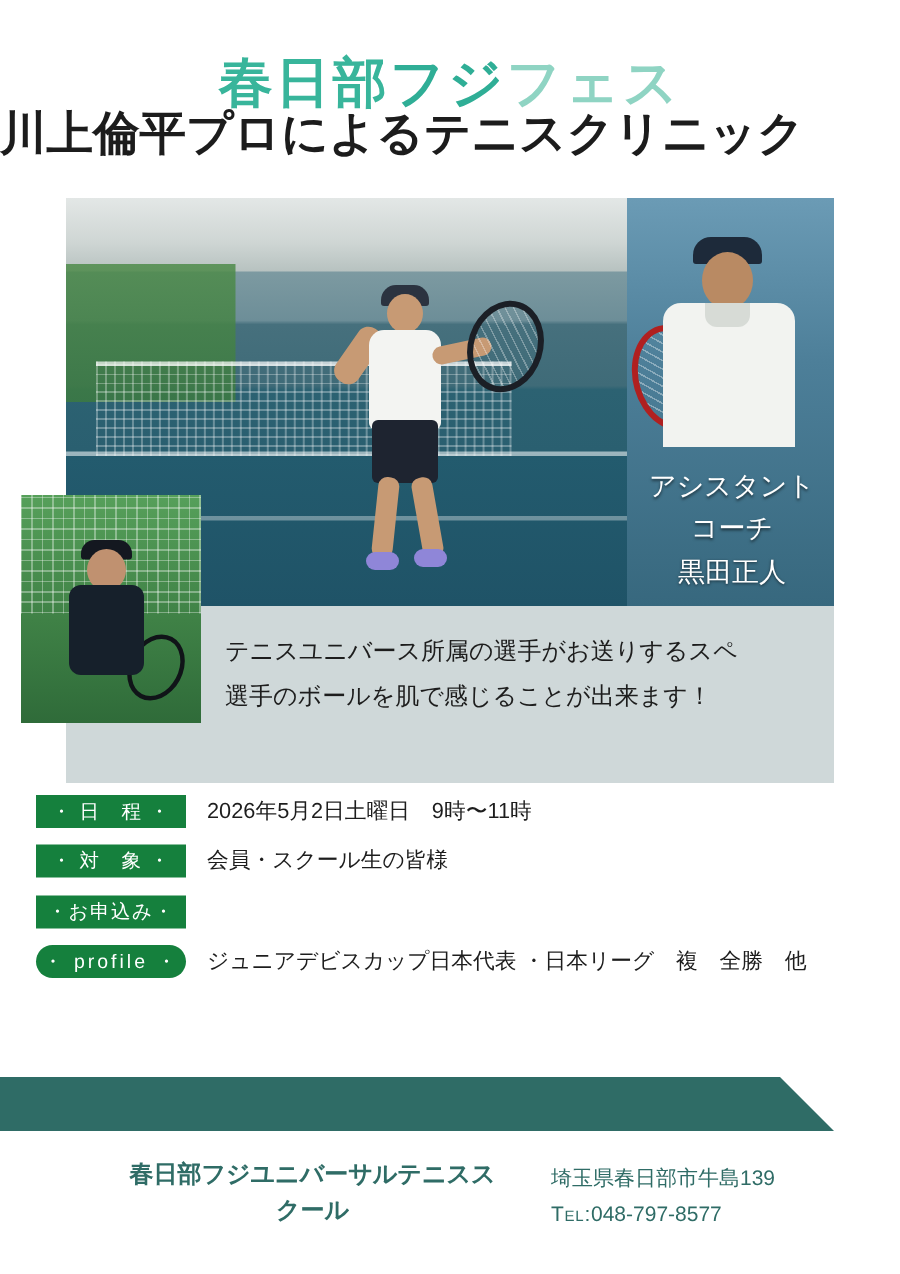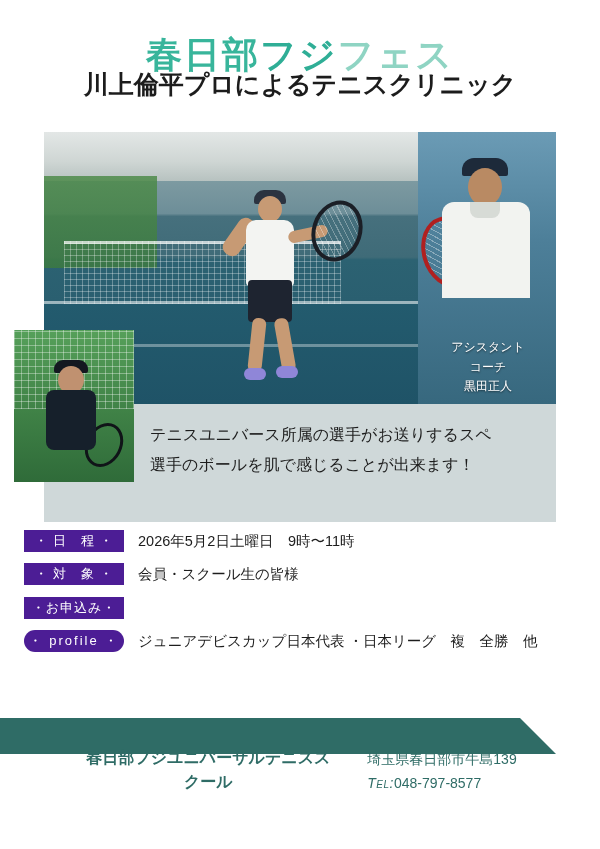--- a/index.html
+++ b/index.html
@@ -40,22 +40,22 @@
   }
   .title-main .seg-a { color: #38b59b; }
   .title-main .seg-c { color: #2fae96; }
   .title-main .seg-d { color: #8fd4c3; }
 
   .subtitle {
     position: absolute;
     top: 68px;
     left: 0;
     width: 600px;
-    text-align: center;
-    font-size: 25px;
+    text-align: left;
+    font-size: 31px;
     font-weight: bold;
     color: #1c1c1c;
     letter-spacing: 0px;
     white-space: nowrap;
   }
 
   
   .photo-main {
     position: absolute;
     left: 44px;
@@ -187,21 +187,21 @@
     border: 4px solid #b02020; border-radius: 50%;
     background: repeating-linear-gradient(45deg, rgba(255,255,255,.35) 0 1px, transparent 1px 5px);
     transform: rotate(-16deg);
   }
   .inset-caption {
     position: absolute;
     right: 4px; bottom: 8px;
     width: 128px;
     text-align: center;
     color: #ffffff;
-    font-size: 12px;
+    font-size: 18px;
     line-height: 1.6;
     text-shadow: 0 1px 2px rgba(0,0,0,.6);
   }
 
   
   .band {
     position: absolute;
     left: 44px; top: 404px;
     width: 512px; height: 118px;
     background: #cfd8d9;
@@ -253,21 +253,21 @@
   .row {
     display: flex;
     align-items: flex-start;
     margin-bottom: 11px;
   }
   .tag {
     flex: 0 0 auto;
     width: 100px;
     height: 22px;
     line-height: 22px;
-    background: #4c1d95;
+    background: #15803d;
     color: #ffffff;
     font-size: 13px;
     text-align: center;
     letter-spacing: 1px;
     white-space: nowrap;
   }
   .tag.profile { letter-spacing: 2px; border-radius: 11px; }
   .row-body {
     margin-left: 14px;
     font-size: 14.5px;
@@ -285,21 +285,21 @@
   
   .ribbon {
     position: absolute;
     left: 0; top: 718px;
     width: 600px; height: 36px;
     background: #2f6c66;
     clip-path: polygon(0 0, 520px 0, 556px 36px, 0 36px);
   }
   .footer {
     position: absolute;
-    left: 0; top: 746px;
+    left: 0; top: 772px;
     width: 600px;
     color: #2f6c66;
   }
   .footer-inner {
     display: flex;
     justify-content: center;
     align-items: flex-start;
     gap: 34px;
   }
   .school-name {
@@ -313,21 +313,20 @@
     font-size: 14px;
     line-height: 1.7;
     padding-top: 2px;
   }
   .addr .tel {
     display: block;
   }
   .addr .tel .lbl {
     font-variant: small-caps;
     letter-spacing: .5px;
-    font-style: italic;
   }
 </style>
 </head>
 <body>
 
 <div class="page">
 
   <div class="title-wrap">
     <div class="title-main"><span class="seg-a">春日部</span><span class="seg-c">フジ</span><span class="seg-d">フェス</span></div>
   </div>

